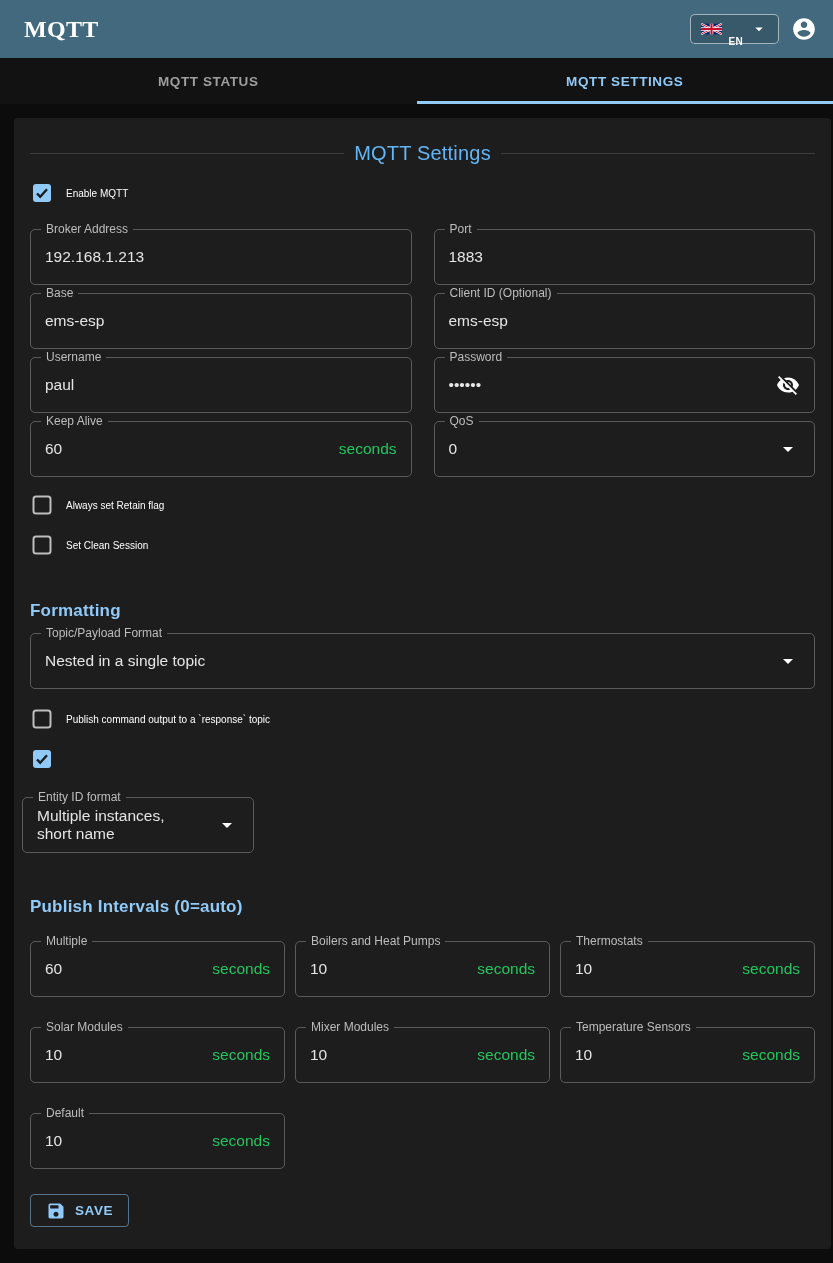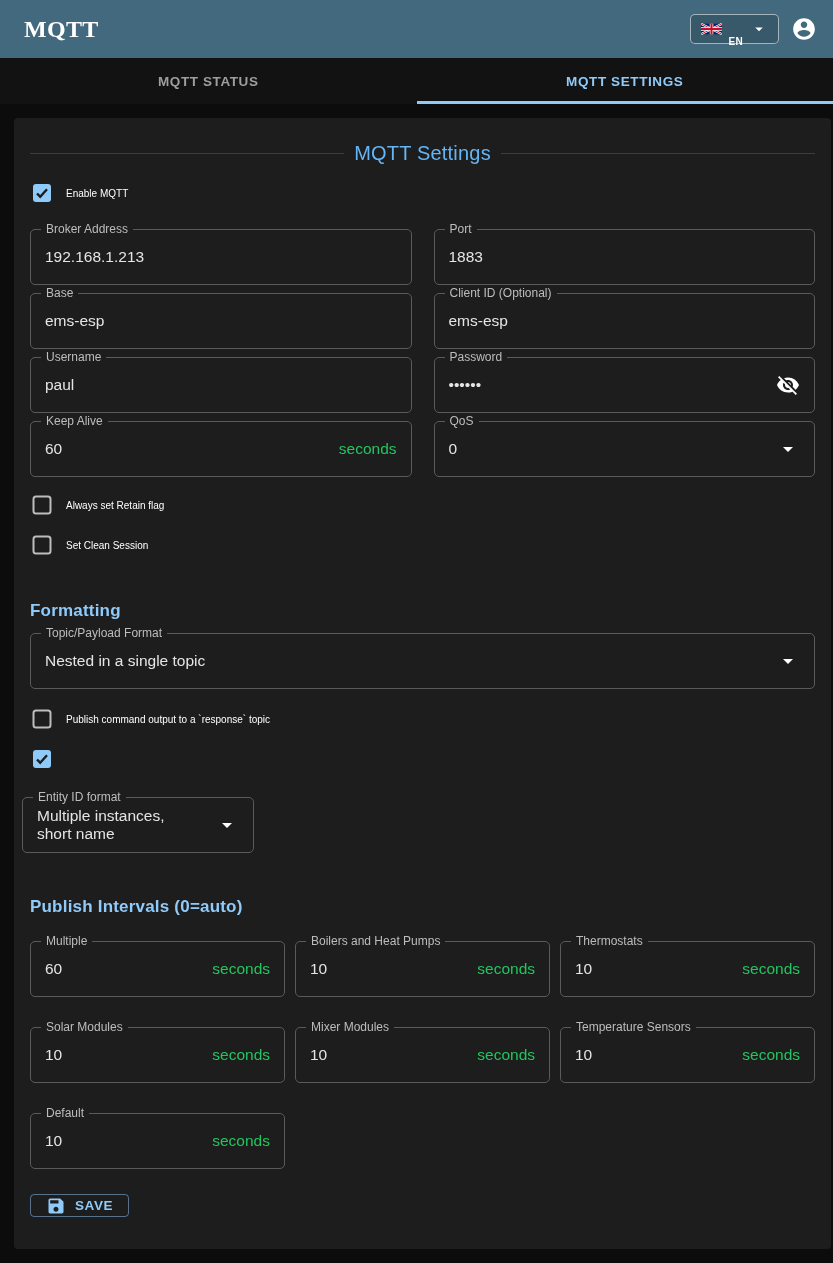--- a/index.html
+++ b/index.html
@@ -102,21 +102,21 @@
   .prefix-row{display:flex;gap:10px;margin:26px 0 0 -8px;}
   .prefix-field{width:196px;}
   .entity-field{width:232px;}
   .entity-field .trail-icon{margin-left:12px;}
   .single-col{width:calc((100% - 20px)/3);}
   
   .save-btn{
     margin-top:25px;
     display:inline-flex;align-items:center;gap:9px;
     background:transparent;border:1px solid rgba(144,202,249,.5);
-    border-radius:4px;padding:6px 15px;height:23px;cursor:pointer;
+    border-radius:4px;padding:6px 15px;height:33px;cursor:pointer;
     color:var(--accent);font-size:13.5px;font-weight:700;letter-spacing:.6px;
     font-family:"Liberation Sans", sans-serif;
   }
 </style>
 </head>
 <body>
 
 <header class="appbar">
   <span class="appbar-title">MQTT</span>
   <span class="appbar-spacer"></span>

